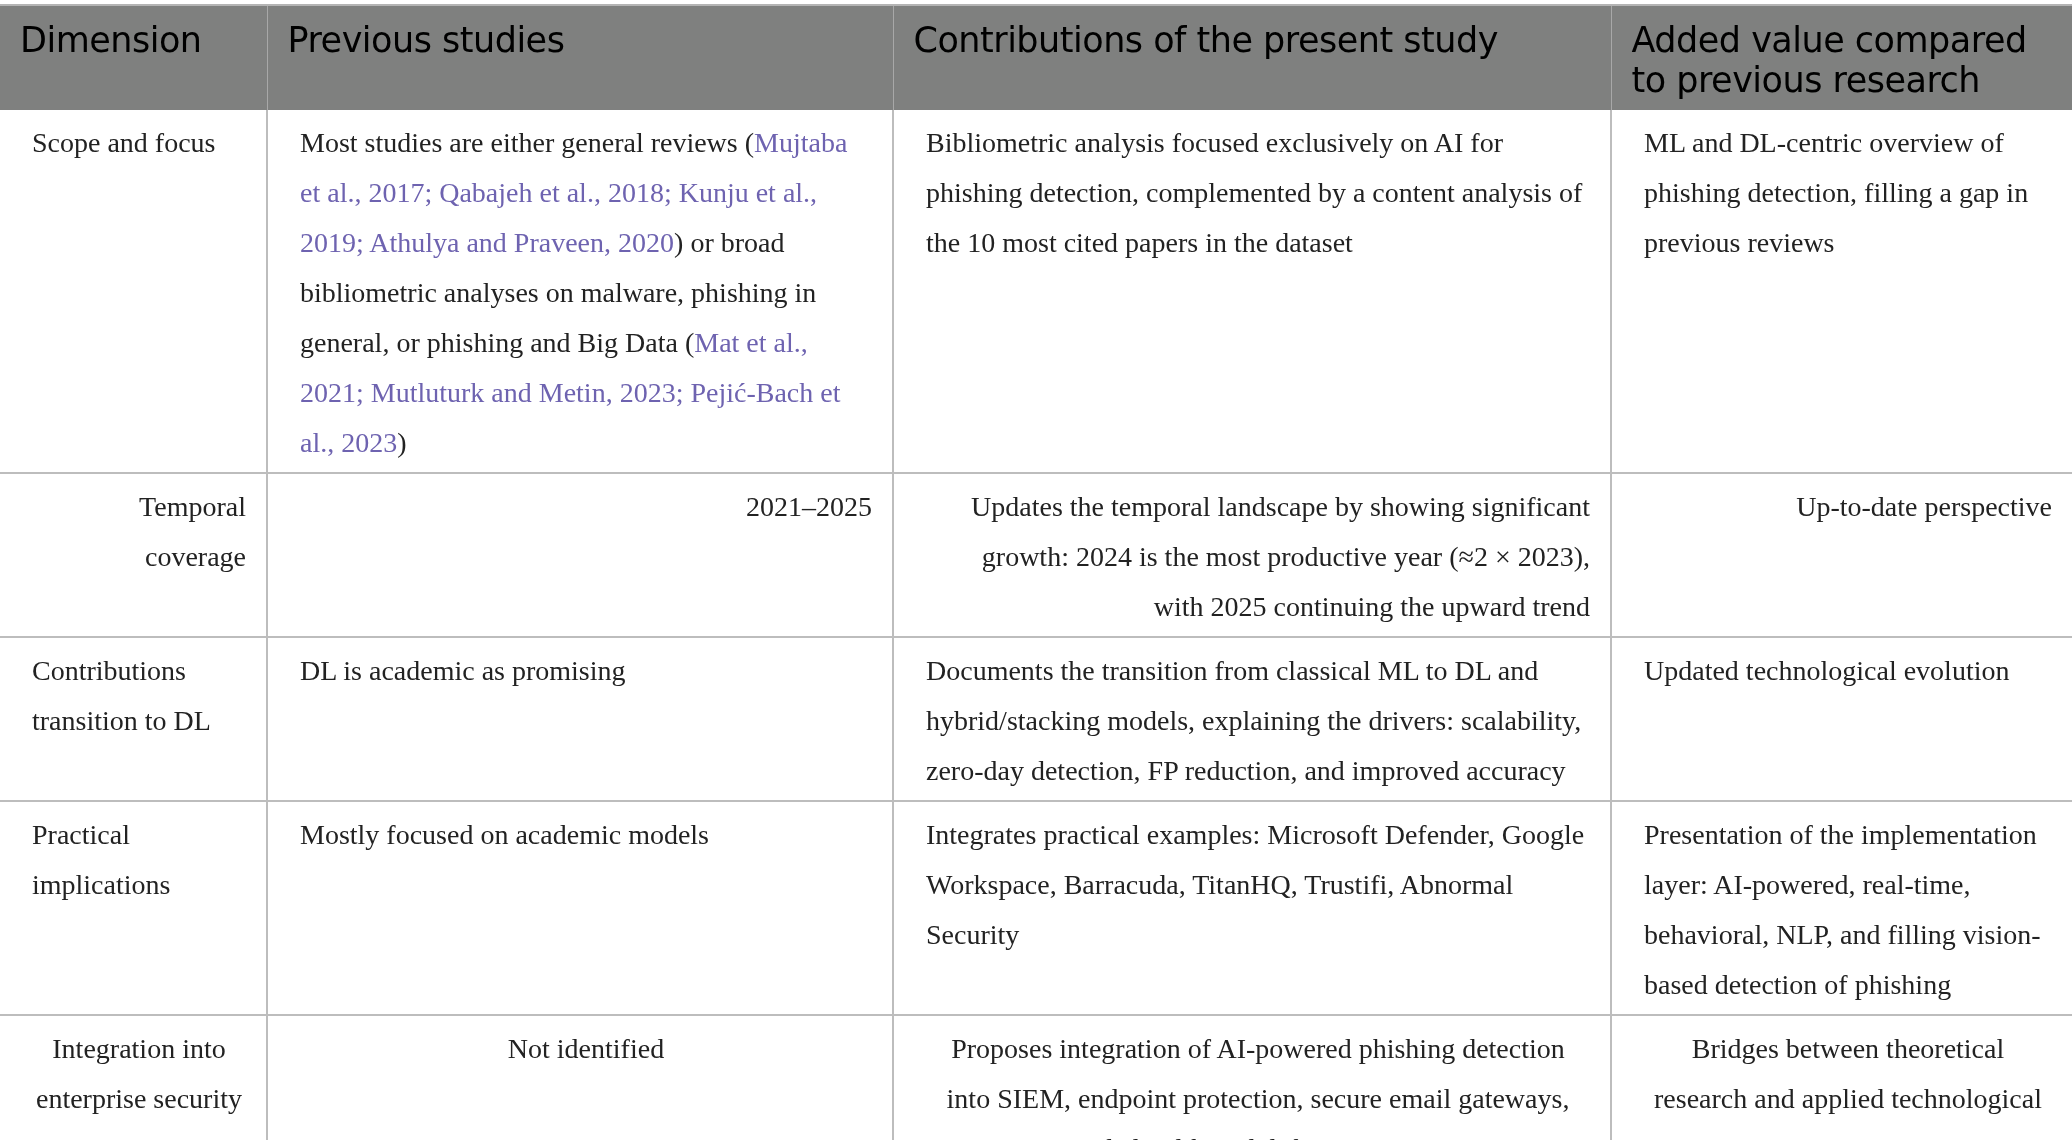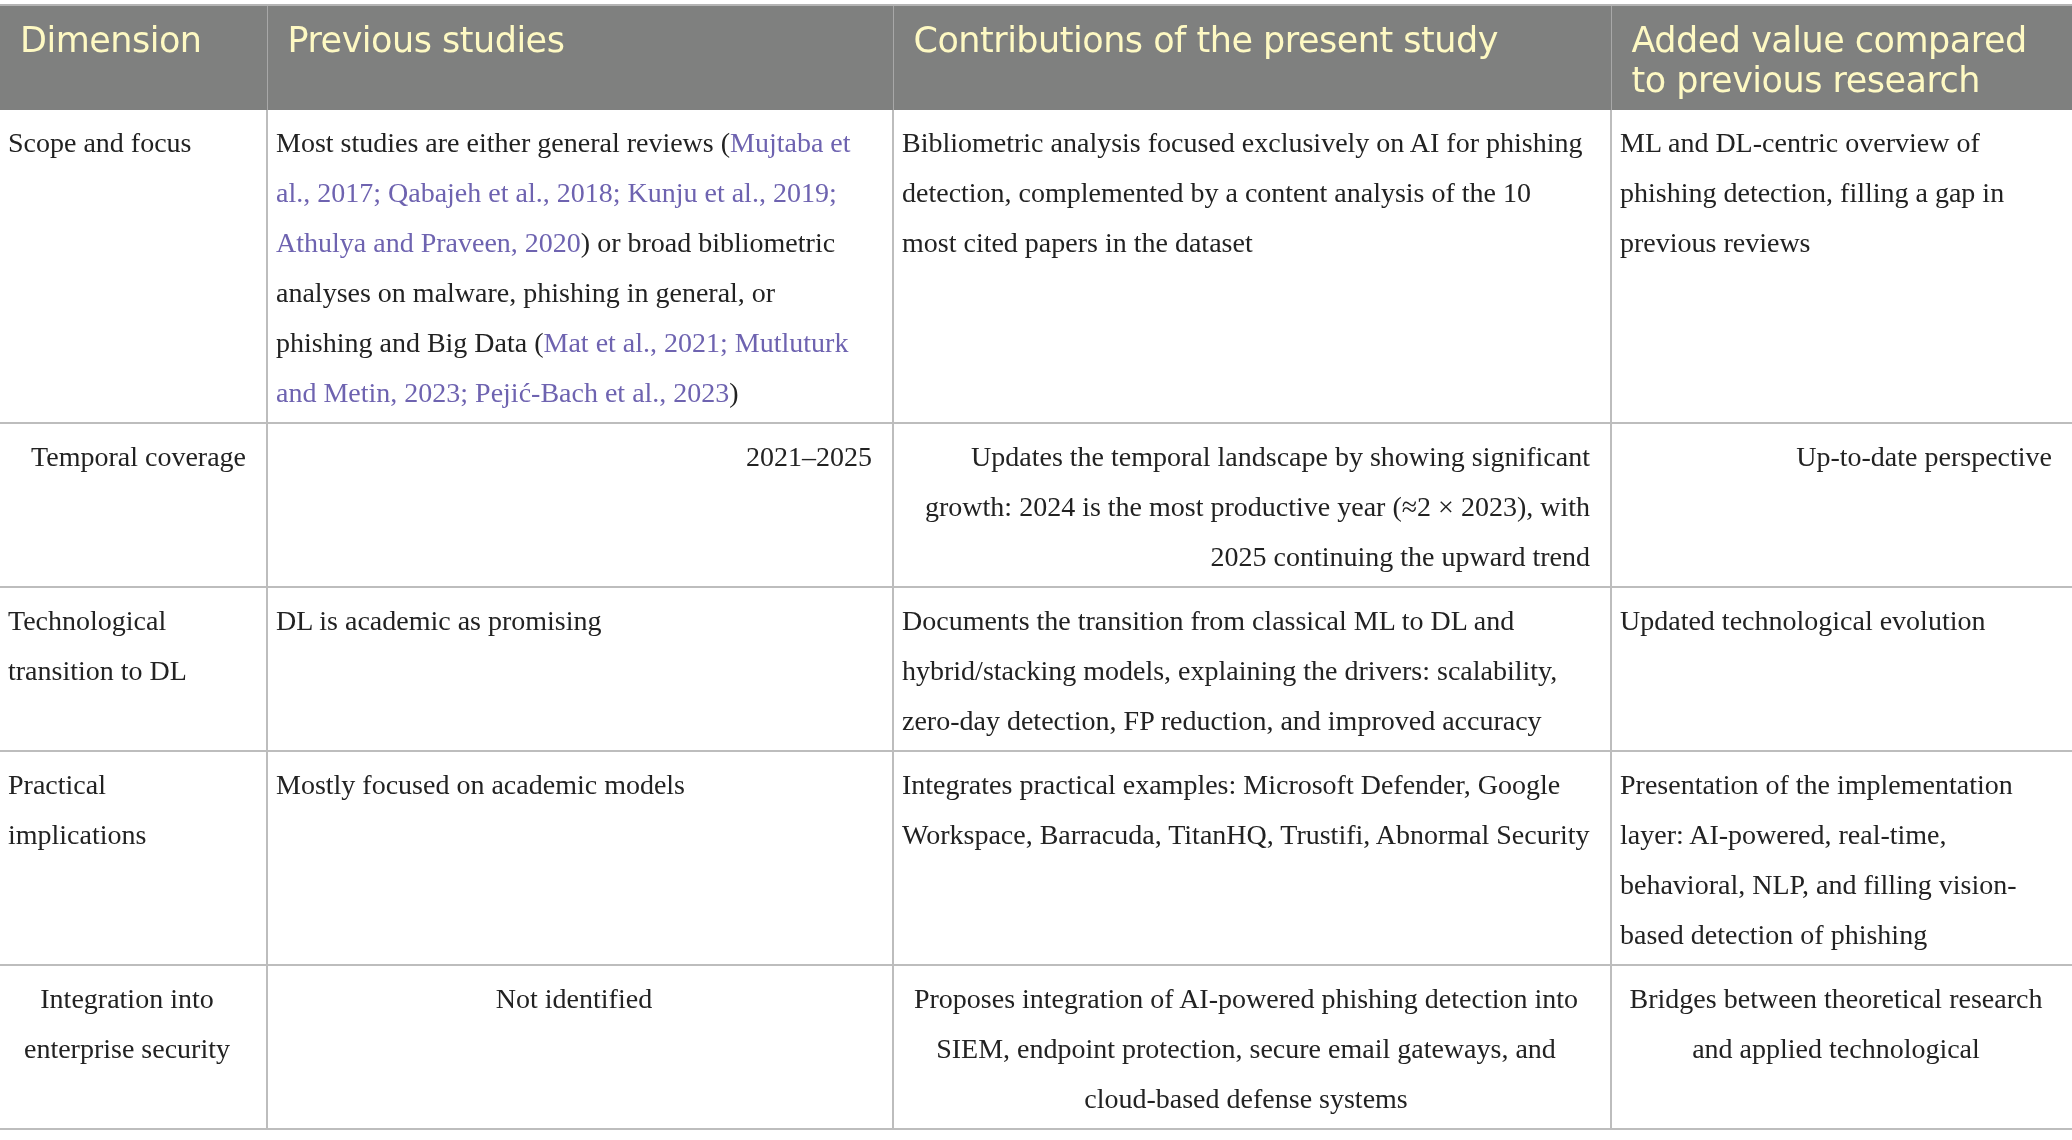--- a/index.html
+++ b/index.html
@@ -1,24 +1,24 @@
 <!DOCTYPE html>
 <html><head>
 <meta charset="utf-8">
 <style>
   html,body{margin:0;padding:0;background:#ffffff;}
   body{width:2072px;height:1140px;overflow:hidden;position:relative;}
   table{position:absolute;left:0;top:4px;width:2072px;border-collapse:collapse;table-layout:fixed;}
   col.c1{width:267px;} col.c2{width:626px;} col.c3{width:718px;} col.c4{width:461px;}
-  th{background:#7f807f;color:#fef9c3;font-family:"DejaVu Sans",sans-serif;font-weight:normal;
+  th{background:#7f807f;color:#000000;font-family:"DejaVu Sans",sans-serif;font-weight:normal;
      font-size:35px;line-height:40px;text-align:left;vertical-align:top;padding:14px 20px 10px 20px;
      height:86px;box-sizing:border-box;border-left:1px solid #a8a8a8;border-top:2px solid #b4b4b4;letter-spacing:-0.5px;}
   th:first-child{border-left:none;}
   td{font-family:"Liberation Serif","DejaVu Serif",serif;font-size:28px;line-height:50px;color:#222222;
-     vertical-align:top;padding:8px 20px 4px 8px;box-sizing:border-box;
+     vertical-align:top;padding:8px 20px 4px 32px;box-sizing:border-box;
      border-left:2px solid #bdbdbd;border-bottom:2px solid #bdbdbd;}
   td:first-child{border-left:none;}
   tr.r1 td{height:311px;} tr.r2 td{height:162px;text-align:right;} tr.r3 td{height:161px;}
   tr.r4 td{height:213px;margin-top:10px;} tr.r5 td{height:161px;text-align:center;}
   .cite{color:#6e63b0;}
 </style>
 </head>
 <body>
 
 <table>
@@ -43,21 +43,21 @@
       <td>Bibliometric analysis focused exclusively on AI for phishing detection, complemented by a content analysis of the 10 most cited papers in the dataset</td>
       <td>ML and DL-centric overview of phishing detection, filling a gap in previous reviews</td>
     </tr>
     <tr class="r2">
       <td>Temporal coverage</td>
       <td>2021–2025</td>
       <td>Updates the temporal landscape by showing significant growth: 2024 is the most productive year (≈2 × 2023), with 2025 continuing the upward trend</td>
       <td>Up-to-date perspective</td>
     </tr>
     <tr class="r3">
-      <td>Technological transition to DL</td>
+      <td>Contributions transition to DL</td>
       <td>DL is academic as promising</td>
       <td>Documents the transition from classical ML to DL and hybrid/stacking models, explaining the drivers: scalability, zero-day detection, FP reduction, and improved accuracy</td>
       <td>Updated technological evolution</td>
     </tr>
     <tr class="r4">
       <td>Practical implications</td>
       <td>Mostly focused on academic models</td>
       <td>Integrates practical examples: Microsoft Defender, Google Workspace, Barracuda, TitanHQ, Trustifi, Abnormal Security</td>
       <td>Presentation of the implementation layer: AI-powered, real-time, behavioral, NLP, and filling vision-based detection of phishing</td>
     </tr>

